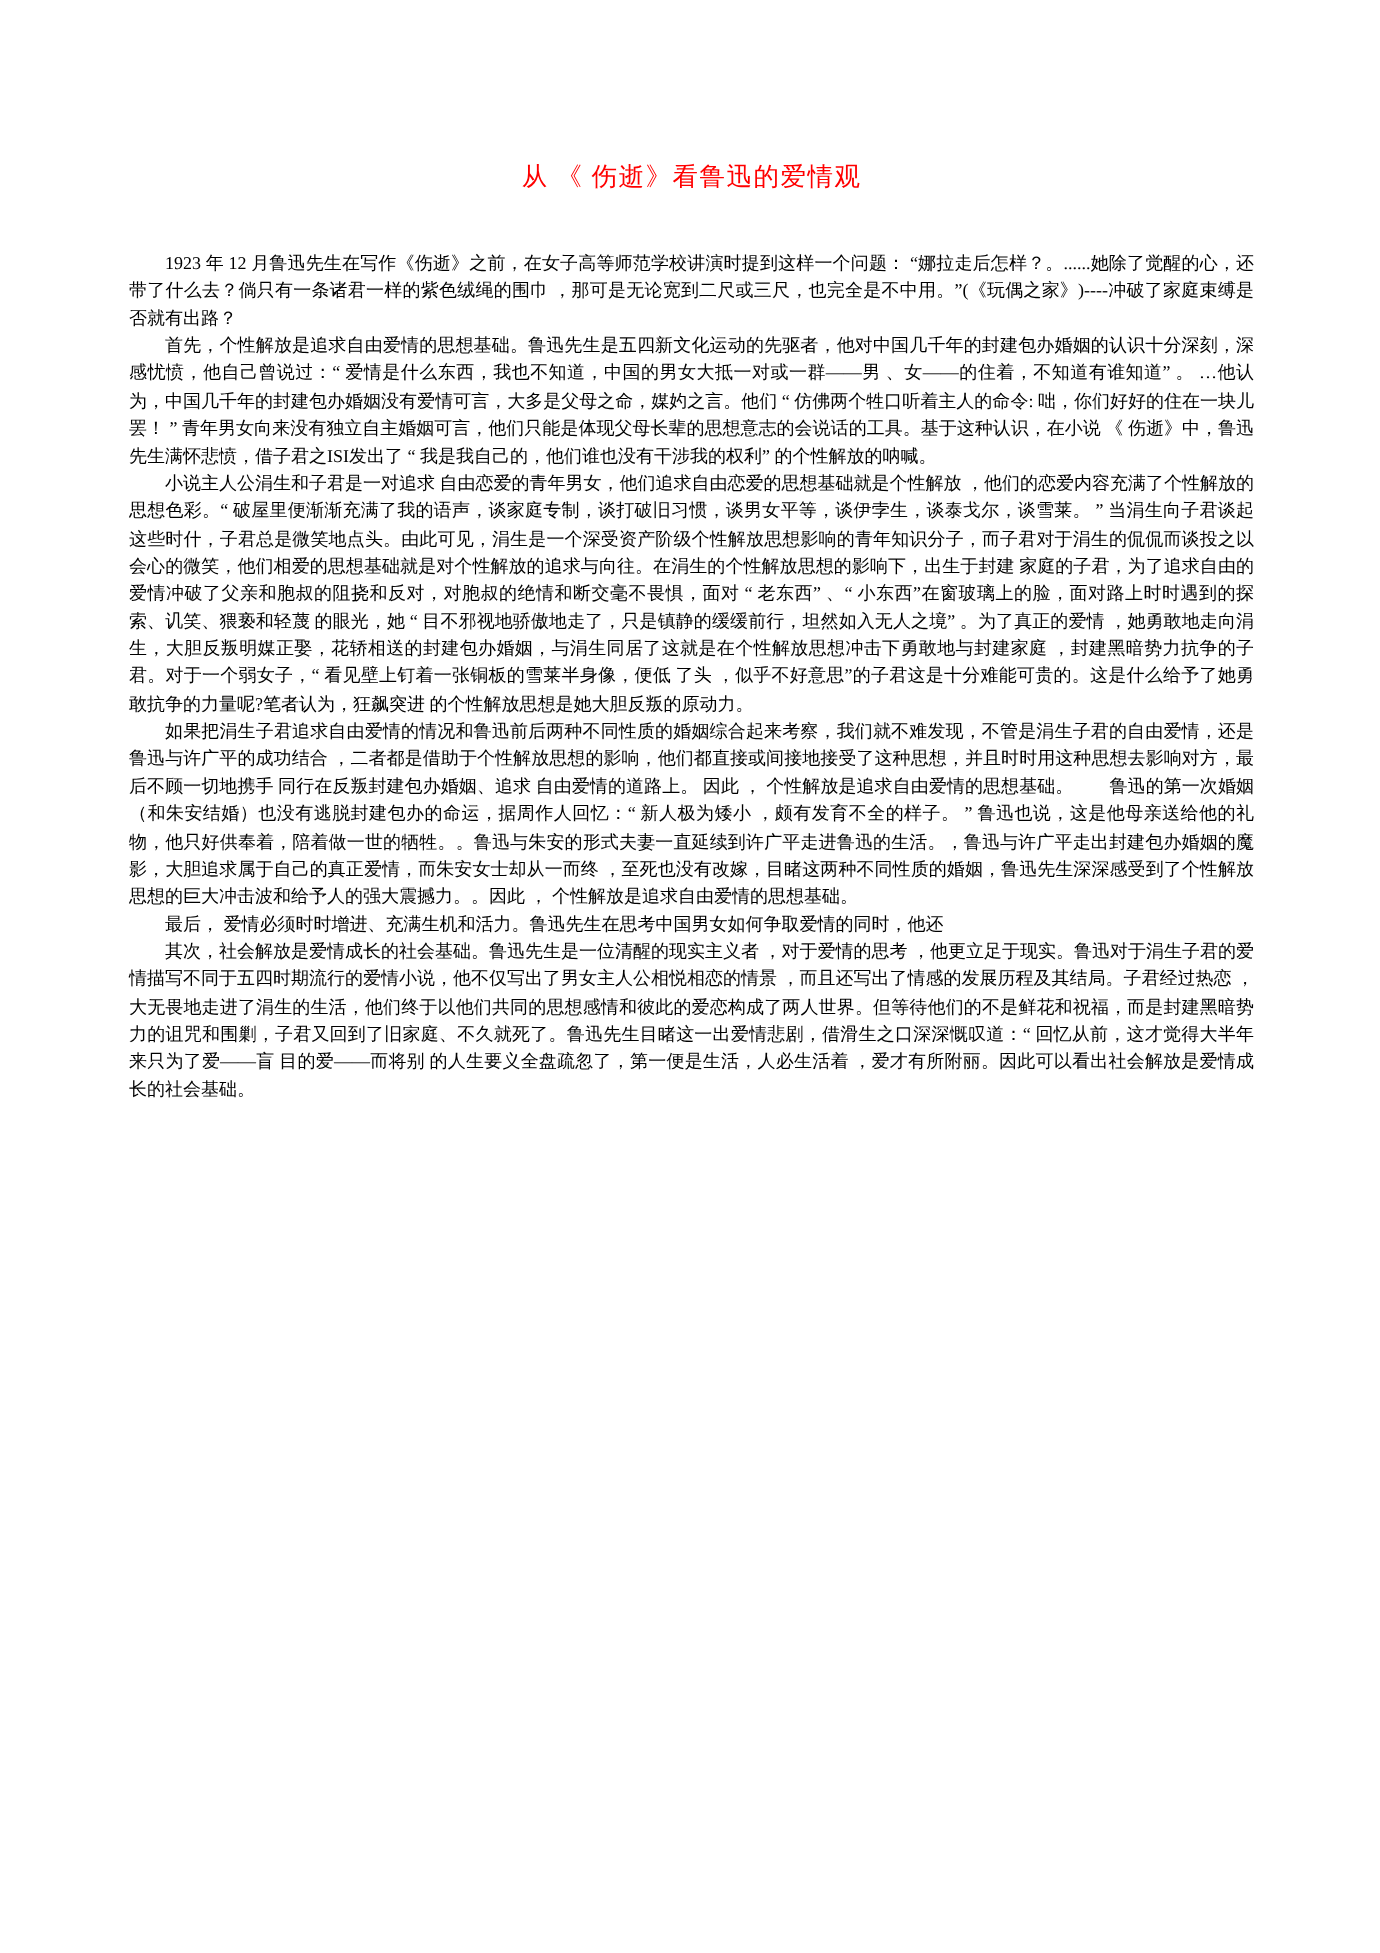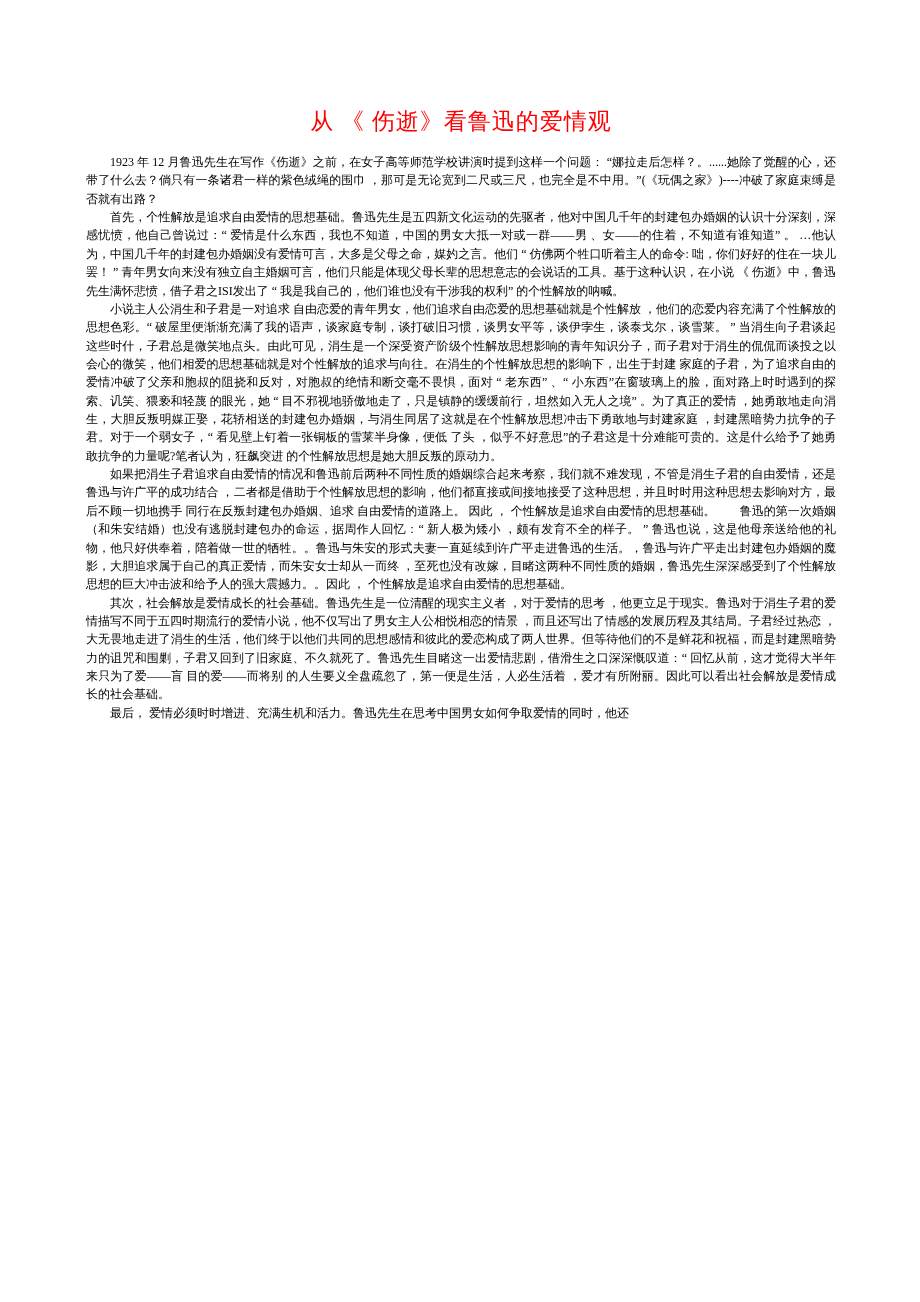--- a/index.html
+++ b/index.html
@@ -9,25 +9,25 @@
     width: 920px;
     height: 1302px;
     margin: 0 auto;
     background: #ffffff;
     padding: 106px 84px 40px 86px;
     font-family: "Liberation Serif", "DejaVu Serif", serif;
     color: #000000;
     overflow: hidden;
   }
   .title {
-    font-size: 23px;
+    font-size: 17px;
     font-weight: 400;
     text-align: center;
     letter-spacing: 1px;
-    margin: 0 0 16px 0;
+    margin: 0 0 37px 0;
   }
   .body-text p.para {
     font-size: 12px;
     line-height: 1.53;
     margin: 0;
     text-indent: 2em;
     text-align: justify;
     word-break: break-all;
   }
 </style>
@@ -35,16 +35,16 @@
 <body>
 
 <div class="page">
   <h1 class="title" style="color: rgb(255, 0, 0);">从 《 伤逝》看鲁迅的爱情观</h1>
 
   <div class="body-text" style="color: rgb(0, 0, 0);">
     <p class="para">1923 年 12 月鲁迅先生在写作《伤逝》之前，在女子高等师范学校讲演时提到这样一个问题： “娜拉走后怎样？。......她除了觉醒的心，还带了什么去？倘只有一条诸君一样的紫色绒绳的围巾 ，那可是无论宽到二尺或三尺，也完全是不中用。”(《玩偶之家》)----冲破了家庭束缚是否就有出路？</p>
     <p class="para">首先，个性解放是追求自由爱情的思想基础。鲁迅先生是五四新文化运动的先驱者，他对中国几千年的封建包办婚姻的认识十分深刻，深感忧愤，他自己曾说过：“ 爱情是什么东西，我也不知道，中国的男女大抵一对或一群——男 、女——的住着，不知道有谁知道” 。 …他认为，中国几千年的封建包办婚姻没有爱情可言，大多是父母之命，媒妁之言。他们 “ 仿佛两个牲口听着主人的命令: 咄，你们好好的住在一块儿罢！ ” 青年男女向来没有独立自主婚姻可言，他们只能是体现父母长辈的思想意志的会说话的工具。基于这种认识，在小说 《 伤逝》中，鲁迅先生满怀悲愤，借子君之ISI发出了 “ 我是我自己的，他们谁也没有干涉我的权利” 的个性解放的呐喊。</p>
     <p class="para">小说主人公涓生和子君是一对追求 自由恋爱的青年男女，他们追求自由恋爱的思想基础就是个性解放 ，他们的恋爱内容充满了个性解放的思想色彩。“ 破屋里便渐渐充满了我的语声，谈家庭专制，谈打破旧习惯，谈男女平等，谈伊孛生，谈泰戈尔，谈雪莱。 ” 当涓生向子君谈起这些时什，子君总是微笑地点头。由此可见，涓生是一个深受资产阶级个性解放思想影响的青年知识分子，而子君对于涓生的侃侃而谈投之以会心的微笑，他们相爱的思想基础就是对个性解放的追求与向往。在涓生的个性解放思想的影响下，出生于封建 家庭的子君，为了追求自由的爱情冲破了父亲和胞叔的阻挠和反对，对胞叔的绝情和断交毫不畏惧，面对 “ 老东西” 、“ 小东西”在窗玻璃上的脸，面对路上时时遇到的探索、讥笑、猥亵和轻蔑 的眼光，她 “ 目不邪视地骄傲地走了，只是镇静的缓缓前行，坦然如入无人之境” 。为了真正的爱情 ，她勇敢地走向涓生，大胆反叛明媒正娶，花轿相送的封建包办婚姻，与涓生同居了这就是在个性解放思想冲击下勇敢地与封建家庭 ，封建黑暗势力抗争的子君。对于一个弱女子，“ 看见壁上钉着一张铜板的雪莱半身像，便低 了头 ，似乎不好意思”的子君这是十分难能可贵的。这是什么给予了她勇敢抗争的力量呢?笔者认为，狂飙突进 的个性解放思想是她大胆反叛的原动力。</p>
     <p class="para">如果把涓生子君追求自由爱情的情况和鲁迅前后两种不同性质的婚姻综合起来考察，我们就不难发现，不管是涓生子君的自由爱情，还是鲁迅与许广平的成功结合 ，二者都是借助于个性解放思想的影响，他们都直接或间接地接受了这种思想，并且时时用这种思想去影响对方，最后不顾一切地携手 同行在反叛封建包办婚姻、追求 自由爱情的道路上。 因此 ， 个性解放是追求自由爱情的思想基础。　　鲁迅的第一次婚姻（和朱安结婚）也没有逃脱封建包办的命运，据周作人回忆：“ 新人极为矮小 ，颇有发育不全的样子。 ” 鲁迅也说，这是他母亲送给他的礼物，他只好供奉着，陪着做一世的牺牲。。鲁迅与朱安的形式夫妻一直延续到许广平走进鲁迅的生活。，鲁迅与许广平走出封建包办婚姻的魔影，大胆追求属于自己的真正爱情，而朱安女士却从一而终 ，至死也没有改嫁，目睹这两种不同性质的婚姻，鲁迅先生深深感受到了个性解放思想的巨大冲击波和给予人的强大震撼力。。因此 ， 个性解放是追求自由爱情的思想基础。</p>
+    <p class="para">最后， 爱情必须时时增进、充满生机和活力。鲁迅先生在思考中国男女如何争取爱情的同时，他还</p>
     <p class="para">其次，社会解放是爱情成长的社会基础。鲁迅先生是一位清醒的现实主义者 ，对于爱情的思考 ，他更立足于现实。鲁迅对于涓生子君的爱情描写不同于五四时期流行的爱情小说，他不仅写出了男女主人公相悦相恋的情景 ，而且还写出了情感的发展历程及其结局。子君经过热恋 ，大无畏地走进了涓生的生活，他们终于以他们共同的思想感情和彼此的爱恋构成了两人世界。但等待他们的不是鲜花和祝福，而是封建黑暗势力的诅咒和围剿，子君又回到了旧家庭、不久就死了。鲁迅先生目睹这一出爱情悲剧，借滑生之口深深慨叹道：“ 回忆从前，这才觉得大半年来只为了爱——盲 目的爱——而将别 的人生要义全盘疏忽了，第一便是生活，人必生活着 ，爱才有所附丽。因此可以看出社会解放是爱情成长的社会基础。</p>
-    <p class="para">最后， 爱情必须时时增进、充满生机和活力。鲁迅先生在思考中国男女如何争取爱情的同时，他还</p>
   </div>
 </div>
 
 </body></html>

